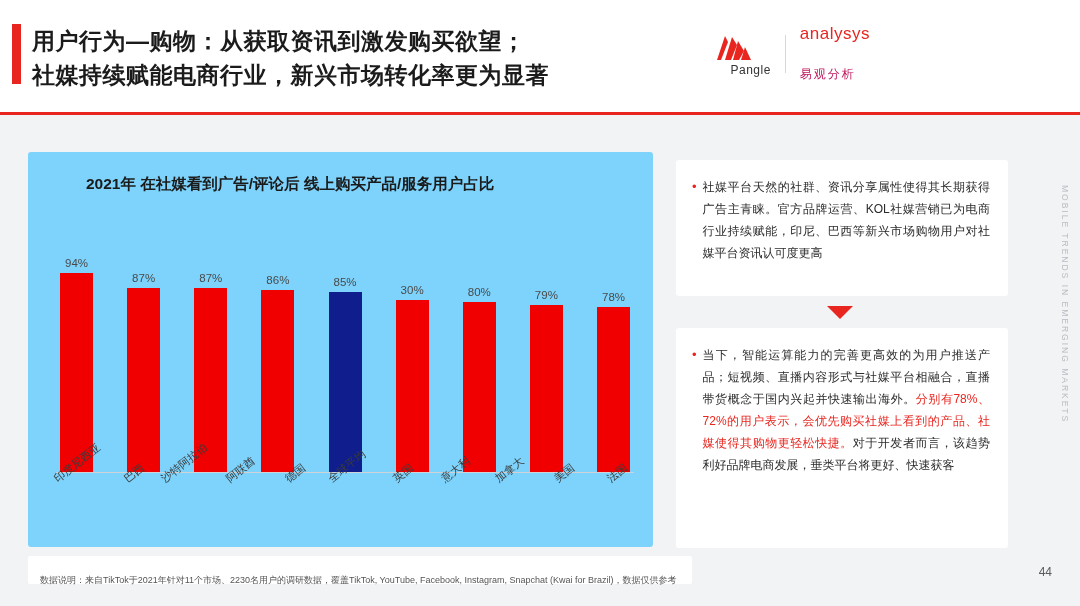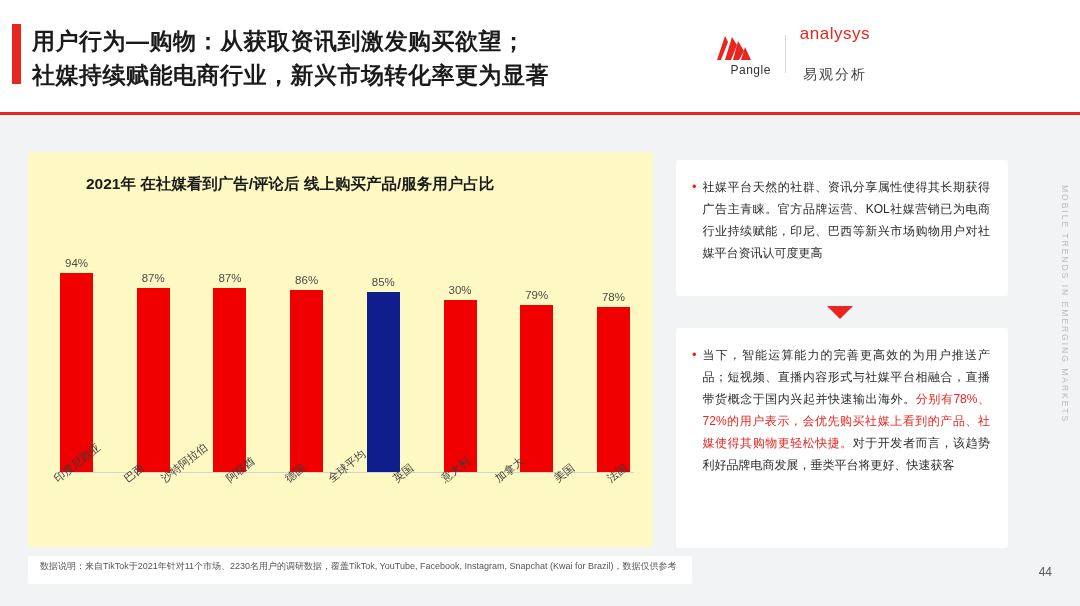--- a/index.html
+++ b/index.html
@@ -23,34 +23,34 @@
     font-size:23px;line-height:34px;font-weight:bold;color:#1b1b1b;
     letter-spacing:0.5px;
   }
   .logos{
     position:absolute;right:34px;top:26px;height:56px;display:flex;align-items:center;gap:14px;
   }
   .pangle{display:flex;flex-direction:column;align-items:center;}
   .pangle-mark{display:block;}
   .pangle-text{font-size:12px;color:#333;margin-top:2px;letter-spacing:0.5px;padding-left:28px;}
   .logo-div{width:1px;height:38px;background:#d8d8d8;}
-  .analysys{display:flex;flex-direction:column;align-items:center;gap:20px;}
+  .analysys{display:flex;flex-direction:column;align-items:flex-start;gap:20px;}
   .analysys-en{font-size:17px;color:#e8251f;letter-spacing:0.5px;line-height:18px;}
-  .analysys-cn{font-size:14px;color:#404040;letter-spacing:2px;margin-top:3px;}
+  .analysys-cn{font-size:12px;color:#be185d;letter-spacing:2px;margin-top:3px;}
   .header-rule{
     position:absolute;left:0;top:112px;width:1080px;height:3px;background:#e8251f;
   }
   
   .body-bg{
     position:absolute;left:0;top:115px;width:1080px;height:491px;background:#f2f3f5;
   }
   
   .chart-card{
     position:absolute;left:28px;top:152px;width:625px;height:395px;
-    background:#fef9c3;border-radius:3px;text-align:center;
+    background:#7dd3fc;border-radius:3px;text-align:center;
   }
   .chart-title{
     position:absolute;left:58px;top:22px;font-size:15.5px;font-weight:bold;color:#1b1b1b;
     white-space:nowrap;
   }
   .plot{
     position:absolute;left:28px;top:70px;width:578px;height:250px;
   }
   .bars{
     position:absolute;left:0;bottom:0;width:100%;height:250px;
@@ -100,21 +100,21 @@
   .side-vert{
     position:absolute;right:10px;top:185px;
     font-size:8.5px;letter-spacing:2px;color:#b9bcc1;
     writing-mode:vertical-rl;white-space:nowrap;
   }
   
   .footer-card{
     position:absolute;left:28px;top:556px;width:664px;height:28px;background:#ffffff;border-radius:2px;
   }
   .footer-note{
-    position:absolute;left:12px;top:4px;font-size:9px;color:#555;white-space:nowrap;
+    position:absolute;left:12px;top:18px;font-size:9px;color:#555;white-space:nowrap;
   }
   .page-num{
     position:absolute;right:28px;top:565px;font-size:12px;color:#5a5a5a;
   }
 </style>
 </head>
 <body>
 
 <div class="header">
   <div class="red-tab"></div>
@@ -167,20 +167,24 @@
         </div>
         <div class="bar-wrap">
           <div class="bar-val">85%</div>
           <div class="bar avg" style="height: 180.2px;"></div>
         </div>
         <div class="bar-wrap">
           <div class="bar-val">30%</div>
           <div class="bar" style="height: 171.72px;"></div>
         </div>
         <div class="bar-wrap">
+          <div class="bar-val">80%</div>
+          <div class="bar" style="height: 169.6px;"></div>
+        </div>
+        <div class="bar-wrap">
           <div class="bar-val">79%</div>
           <div class="bar" style="height: 167.48px;"></div>
         </div>
         <div class="bar-wrap">
           <div class="bar-val">78%</div>
           <div class="bar" style="height: 165.36px;"></div>
         </div>
       </div>
   </div>
   <div class="axis-line"></div>

